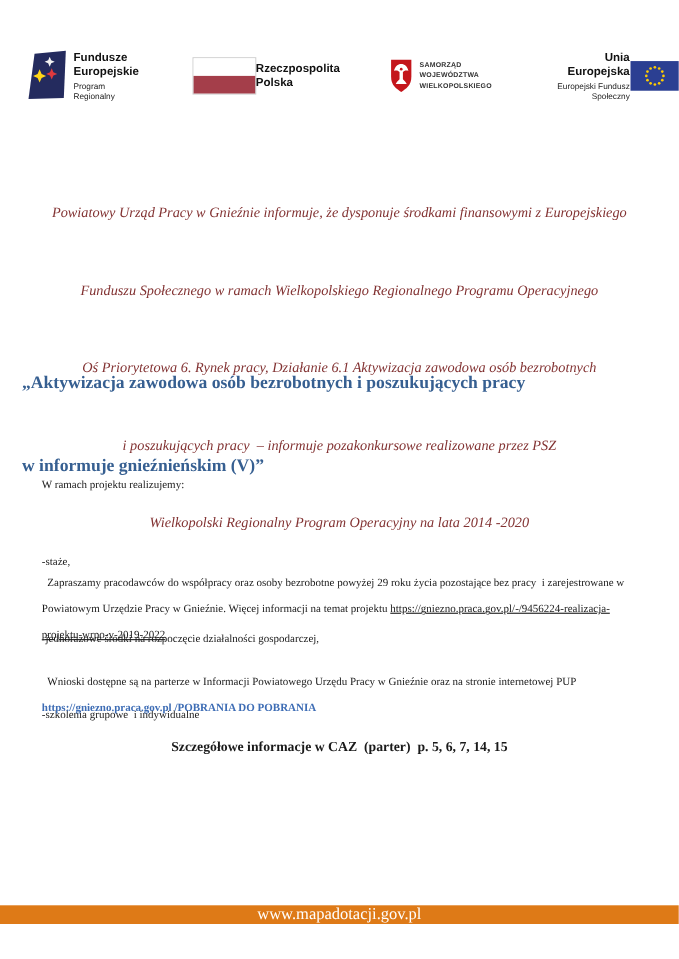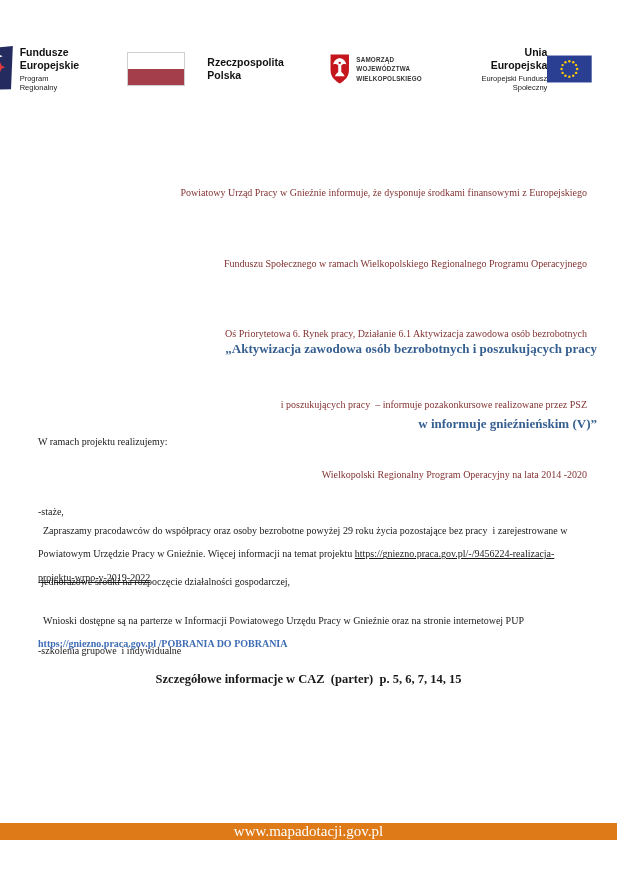--- a/index.html
+++ b/index.html
@@ -8,52 +8,52 @@
     background: #ffffff;
     position: relative;
     font-family: "Liberation Serif", serif;
     color: #1a1a1a;
     overflow: hidden;
   }
 
   
   .logos {
     position: absolute; top: 42px; left: 25px; width: 567px; height: 54px;
-    display: flex; justify-content: flex-end; align-items: center;
+    display: flex; justify-content: flex-start; align-items: center;
     font-family: "Liberation Sans", sans-serif;
     gap: 45px;
   }
   .logo { display: flex; align-items: center; }
   .logo-text-title { font-weight: bold; font-size: 10.5px; line-height: 1.2; color: #111; }
   .logo-text-sub { font-size: 7.5px; color: #222; margin-top: 3px; }
 
   .fe-text { margin-left: 7px; }
 
   .pl-flag { width: 58px; height: 34px; border: 1px solid #cfcfcf; box-sizing: border-box; }
   .pl-top { height: 50%; background: #ffffff; }
   .pl-bottom { height: 50%; background: #A43E4A; }
-  .pl-text { margin-left: 22px; }
+  .pl-text { margin-left: 0; }
 
   .wlkp-text { margin-left: 6px; font-size: 6.3px; font-weight: bold; color: #333; line-height: 1.5; letter-spacing: 0.2px; }
 
   .eu-text { text-align: right; margin-right: 0; }
 
   
   .intro {
     position: absolute; top: 134px; left: 30px; width: 557px;
-    text-align: right; 
-    font-size: 10px; line-height: 23.5px;
+    text-align: center; font-style: italic;
+    font-size: 13px; line-height: 23.5px;
     color: #823232; white-space: pre-wrap;
   }
 
   
   .title {
     position: absolute; top: 286px; left: 20px; width: 577px;
-    text-align: right; font-weight: bold;
-    font-size: 13px; line-height: 25px;
+    text-align: left; font-weight: bold;
+    font-size: 16px; line-height: 25px;
     color: #365F91; white-space: pre-wrap;
   }
 
   
   .bodyblock { position: absolute; left: 38px; width: 545px; font-size: 10px; line-height: 23.2px; white-space: pre-wrap; }
   .list { top: 384px; }
   .para2 { top: 496px; }
   .para3 { top: 586px; }
 
   .ulink { color: #1a1a1a; text-decoration: underline; }

